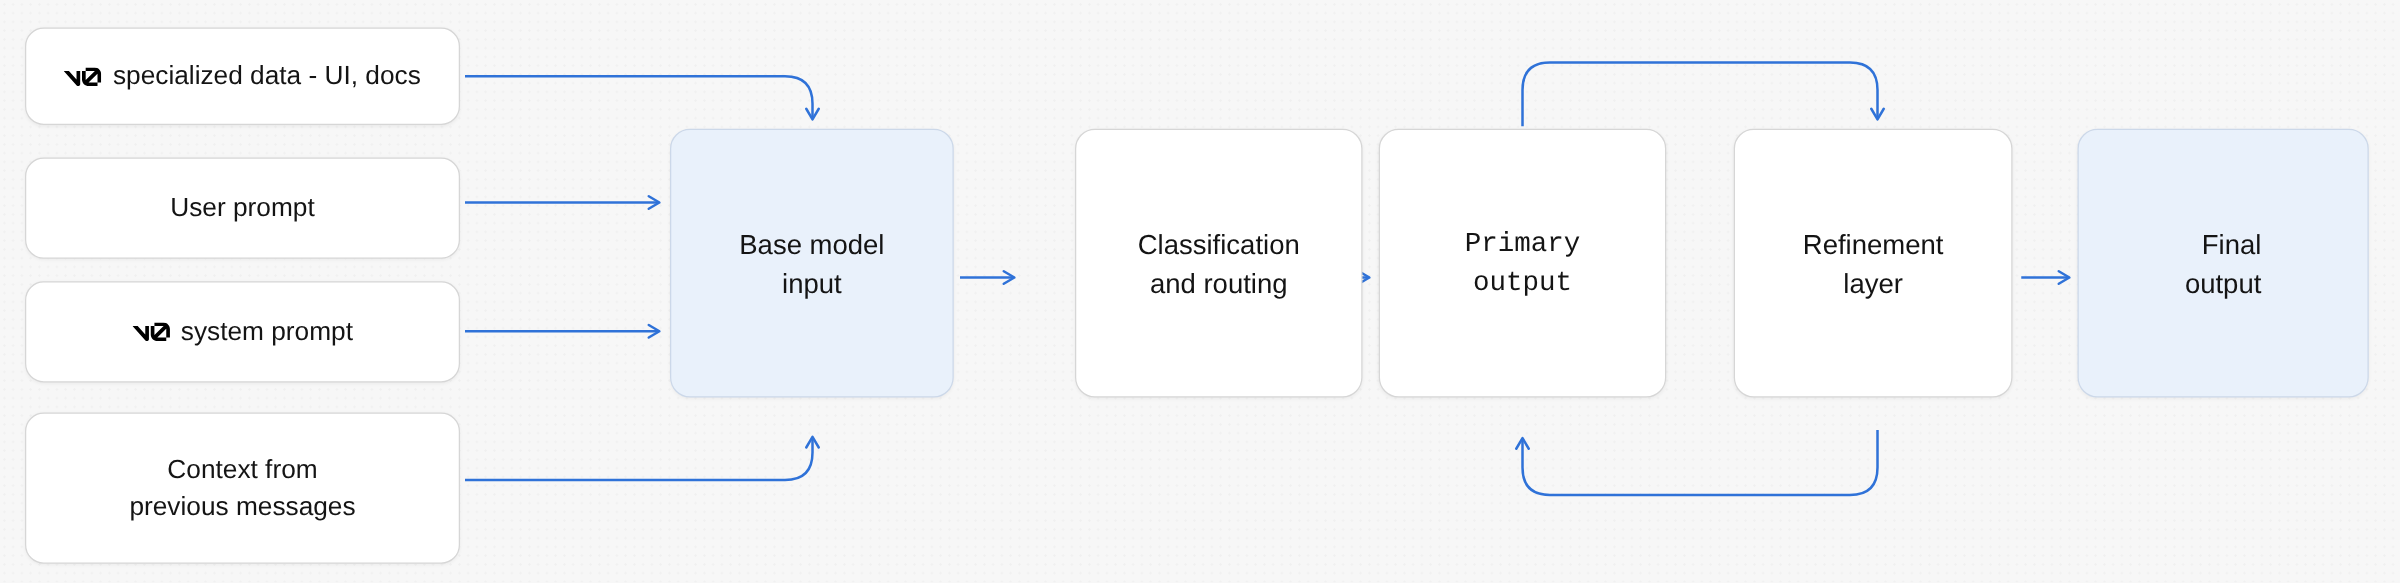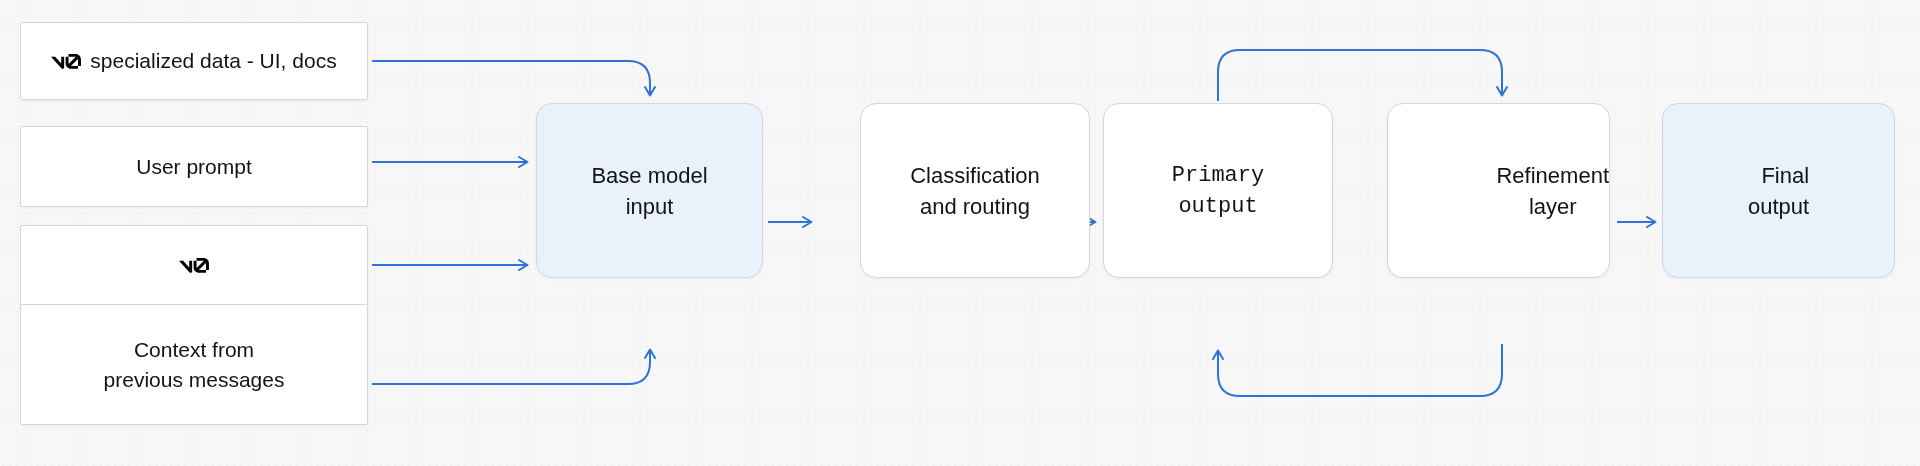--- a/index.html
+++ b/index.html
@@ -30,27 +30,27 @@
     justify-content: center;
     text-align: center;
     background: #ffffff;
     border: 1.5px solid #d6d6d6;
     box-shadow: 0 1px 3px rgba(0,0,0,0.05);
     color: #141414;
   }
   .input-node {
     left: 20px;
     width: 348px;
-    border-radius: 2px;
+    border-radius: 15px;
     font-size: 21px;
     line-height: 30px;
   }
   .stage-node {
     top: 103px;
-    height: 175px;
+    height: 215px;
     border-radius: 16px;
     font-size: 22px;
     line-height: 31px;
   }
   .highlighted {
     background: #e9f1fb;
     border-color: #ccd8e9;
   }
   .node-label {
     white-space: pre-line;
@@ -65,27 +65,27 @@
     width: 30px;
     height: 15px;
     flex: 0 0 auto;
   }
   .v0-icon svg { display: block; width: 100%; height: 100%; }
 
   
   .input-1 { top: 22px;  height: 78px;  }
   .input-2 { top: 126px; height: 81px;  }
   .input-3 { top: 225px; height: 81px;  }
-  .input-4 { top: 304px; height: 121px; }
+  .input-4 { top: 330px; height: 121px; }
 
   
   .stage-base           { left: 536px;  width: 227px; }
   .stage-classification { left: 860px;  width: 230px; }
   .stage-primary        { left: 1103px; width: 230px; font-family: Liberation Mono, monospace; }
-  .stage-refinement     { left: 1387px; width: 223px; justify-content: flex-end; }
+  .stage-refinement     { left: 1387px; width: 223px; }
   .stage-final          { left: 1662px; width: 233px; text-align: right; }
 </style>
 </head>
 <body>
 
 <div class="canvas">
 
   <svg class="edges-layer" width="1920" height="466" viewBox="0 0 1920 466" xmlns="http://www.w3.org/2000/svg">
     <defs>
       <marker id="arrowhead" viewBox="-11 -7 14 14" markerWidth="14" markerHeight="14" refX="-0.5" refY="0" orient="auto" markerUnits="userSpaceOnUse">
@@ -122,20 +122,21 @@
   </div>
 
   <div class="node input-node input-3">
     <span class="input-inline">
       <span class="v0-icon">
         <svg viewBox="0 0 40 20" xmlns="http://www.w3.org/2000/svg" fill="#000000">
           <path d="M23.3919 0H32.9188C36.7819 0 39.9136 3.13165 39.9136 6.99475V16.0805H36.0006V6.99475C36.0006 6.90167 35.9969 6.80925 35.9898 6.71766L26.4628 16.079C26.4949 16.08 26.5272 16.0805 26.5595 16.0805H36.0006V19.7762H26.5595C22.6964 19.7762 19.4788 16.6139 19.4788 12.7508V3.68923H23.3919V12.7508C23.3919 12.9253 23.4054 13.0977 23.4316 13.2668L33.1682 3.6995C33.0861 3.69326 33.0032 3.68923 32.9188 3.68923H23.3919V0Z"></path>
           <path d="M13.7688 19.0956L0 3.68923H5.53933L13.6231 12.7337V3.68923H17.5362V17.5632C17.5362 19.6453 15.1567 20.6486 13.7688 19.0956Z"></path>
         </svg>
       </span>
+      <span class="node-label">system prompt</span>
     </span>
   </div>
 
   <div class="node input-node input-4">
     <span class="node-label">Context from
 previous messages</span>
   </div>
 
   <div class="node stage-node stage-base highlighted">
     <span class="node-label">Base model

